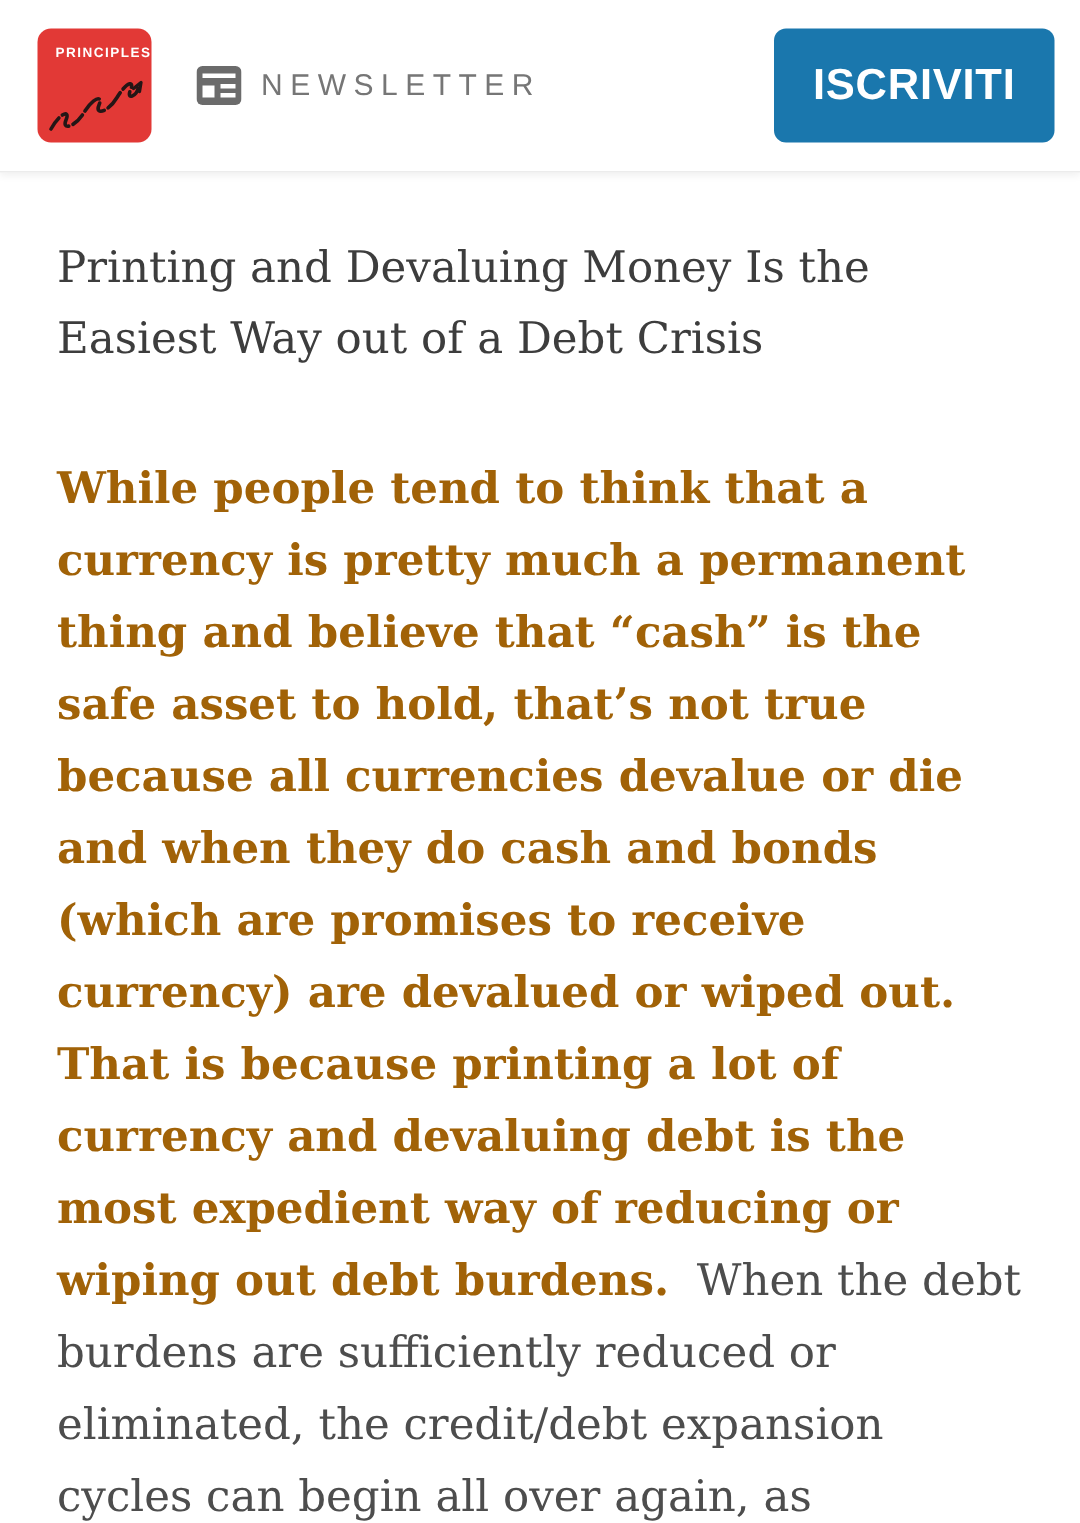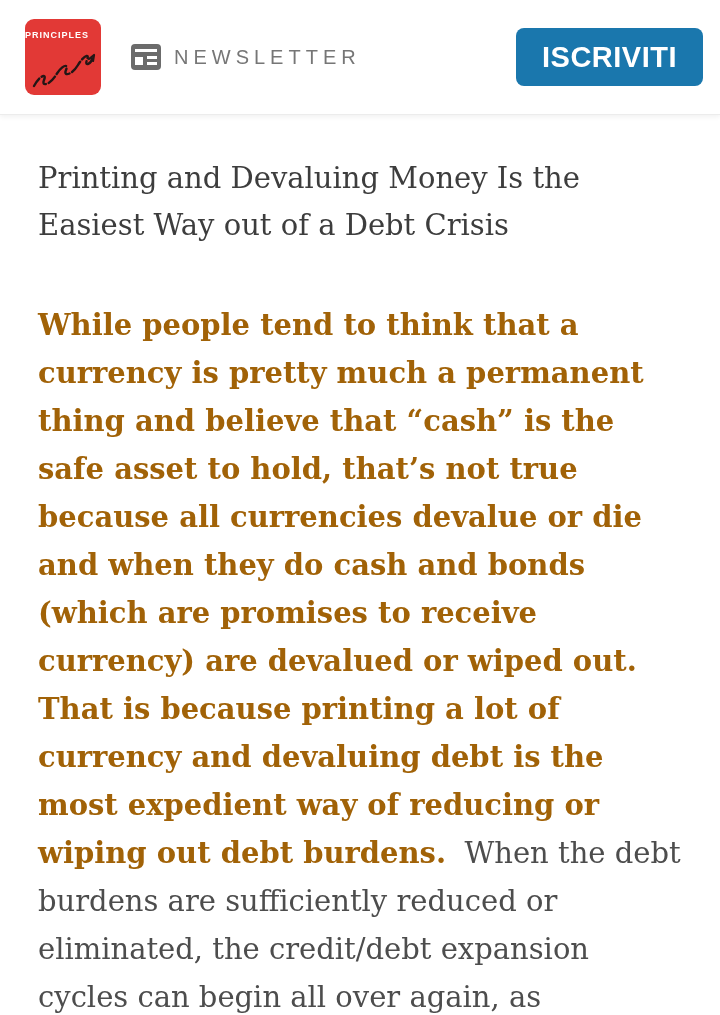--- a/index.html
+++ b/index.html
@@ -15,21 +15,21 @@
     background: #ffffff;
     border-bottom: 1px solid #ececec;
     box-shadow: 0 2px 5px rgba(0,0,0,0.06);
   }
   .logo {
     width: 76px; height: 76px;
     background: var(--brand-red, #e23936);
     border-radius: 9px;
     position: relative;
     flex: 0 0 auto;
-    display: flex; justify-content: flex-start;
+    display: flex; justify-content: flex-end;
     padding-top: 11px;
     box-sizing: border-box;
     cursor: pointer;
   }
   .logo-text {
     color: #ffffff;
     font-size: 9px;
     font-weight: bold;
     letter-spacing: 1px;
     line-height: 10px;
@@ -60,21 +60,21 @@
     text-align: center;
   }
   .title {
     margin-top: 6px;
     font-size: 25px;
     font-weight: bold;
     color: #1d1d1f;
   }
   .subscribe {
     margin-left: auto;
-    height: 58px;
+    height: 76px;
     padding: 0 26px;
     background: var(--accent-blue, #1a77ad);
     color: #ffffff;
     font-size: 29px;
     font-weight: bold;
     letter-spacing: 0.5px;
     border: none;
     border-radius: 8px;
     font-family: "Liberation Sans", sans-serif;
     cursor: pointer;

